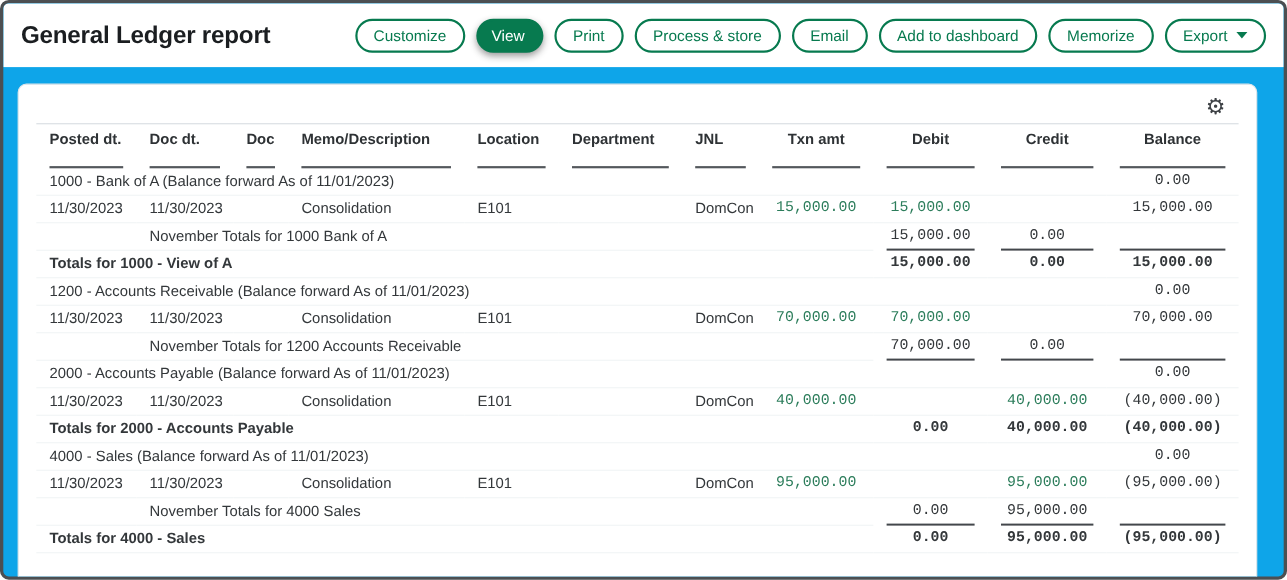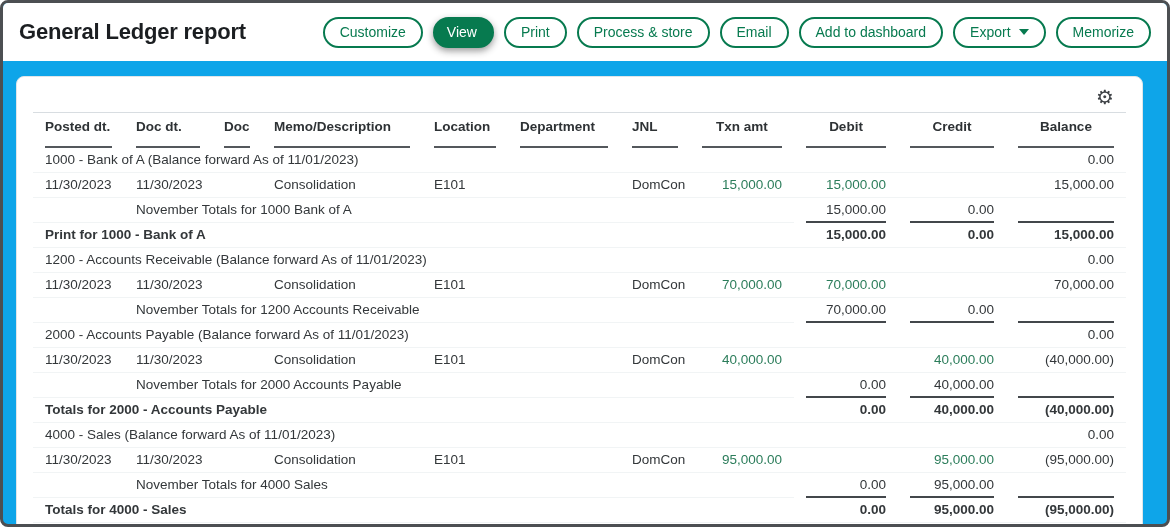--- a/index.html
+++ b/index.html
@@ -60,28 +60,28 @@
   
   table.gl {
     width: 100%; border-collapse: separate; border-spacing: 0;
     table-layout: fixed; border-top: 1px solid #d8dde1;
     font-size: 13.5px; color: #33373a;
   }
   th {
     padding: 0 12px; text-align: left; font-size: 13.5px; color: #2e3235;
     font-weight: bold; white-space: nowrap;
   }
-  th > div { border-bottom: 2px solid #54585c; padding: 6px 0 12px 0; }
+  th > div { border-bottom: 2px solid #54585c; padding: 6px 0 17px 0; }
   th.num { text-align: center; }
   td {
     padding: 0 12px; height: 24px; line-height: 24px;
     border-bottom: 1px solid #f1f4f5; white-space: nowrap; overflow: hidden;
     vertical-align: middle;
   }
-  td.num { text-align: right; }
+  td.num { text-align: center; font-family: Liberation Mono, monospace; }
   td.green { color: #2c7d5b; cursor: pointer; }
   tr.account-total td { font-weight: bold; }
   td.rule { border-bottom: none; padding-bottom: 0; }
   td.rule > div {
     border-bottom: 2px solid #43474b; height: 23px; line-height: 23px;
   }
 </style>
 </head>
 <body>
 
@@ -89,25 +89,25 @@
 
   <div class="topbar">
     <div class="page-title">General Ledger report</div>
     <div class="btn-row">
       <button class="btn">Customize</button>
       <button class="btn filled">View</button>
       <button class="btn">Print</button>
       <button class="btn">Process &amp; store</button>
       <button class="btn">Email</button>
       <button class="btn">Add to dashboard</button>
+      <button class="btn">Memorize</button>
       <button class="btn">
         <span>Export</span>
         <span class="caret"></span>
       </button>
-      <button class="btn">Memorize</button>
     </div>
   </div>
 
   <div class="card">
     <div class="gear-row">
       <span class="gear">⚙</span>
     </div>
     <table class="gl">
       <colgroup>
         <col style="width:91px">
@@ -185,21 +185,21 @@
               <div>15,000.00</div>
             </td>
             <td class="num rule">
               <div>0.00</div>
             </td>
             <td class="num rule">
               <div></div>
             </td>
           </tr>
           <tr class="account-total">
-            <td colspan="7">Print for 1000 - Bank of A</td>
+            <td colspan="7">Totals for 1000 - View of A</td>
             <td></td>
             <td class="num">15,000.00</td>
             <td class="num">0.00</td>
             <td class="num">15,000.00</td>
           </tr>
           <tr class="account-header">
             <td colspan="10">1200 - Accounts Receivable (Balance forward As of 11/01/2023)</td>
             <td class="num">0.00</td>
           </tr>
           <tr class="transaction">
@@ -239,34 +239,20 @@
             <td></td>
             <td>Consolidation</td>
             <td>E101</td>
             <td></td>
             <td>DomCon</td>
             <td class="num green">40,000.00</td>
             <td class="num"></td>
             <td class="num green">40,000.00</td>
             <td class="num">(40,000.00)</td>
           </tr>
-          <tr class="month-total">
-            <td></td>
-            <td colspan="6">November Totals for 2000 Accounts Payable</td>
-            <td></td>
-            <td class="num rule">
-              <div>0.00</div>
-            </td>
-            <td class="num rule">
-              <div>40,000.00</div>
-            </td>
-            <td class="num rule">
-              <div></div>
-            </td>
-          </tr>
           <tr class="account-total">
             <td colspan="7">Totals for 2000 - Accounts Payable</td>
             <td></td>
             <td class="num">0.00</td>
             <td class="num">40,000.00</td>
             <td class="num">(40,000.00)</td>
           </tr>
           <tr class="account-header">
             <td colspan="10">4000 - Sales (Balance forward As of 11/01/2023)</td>
             <td class="num">0.00</td>

